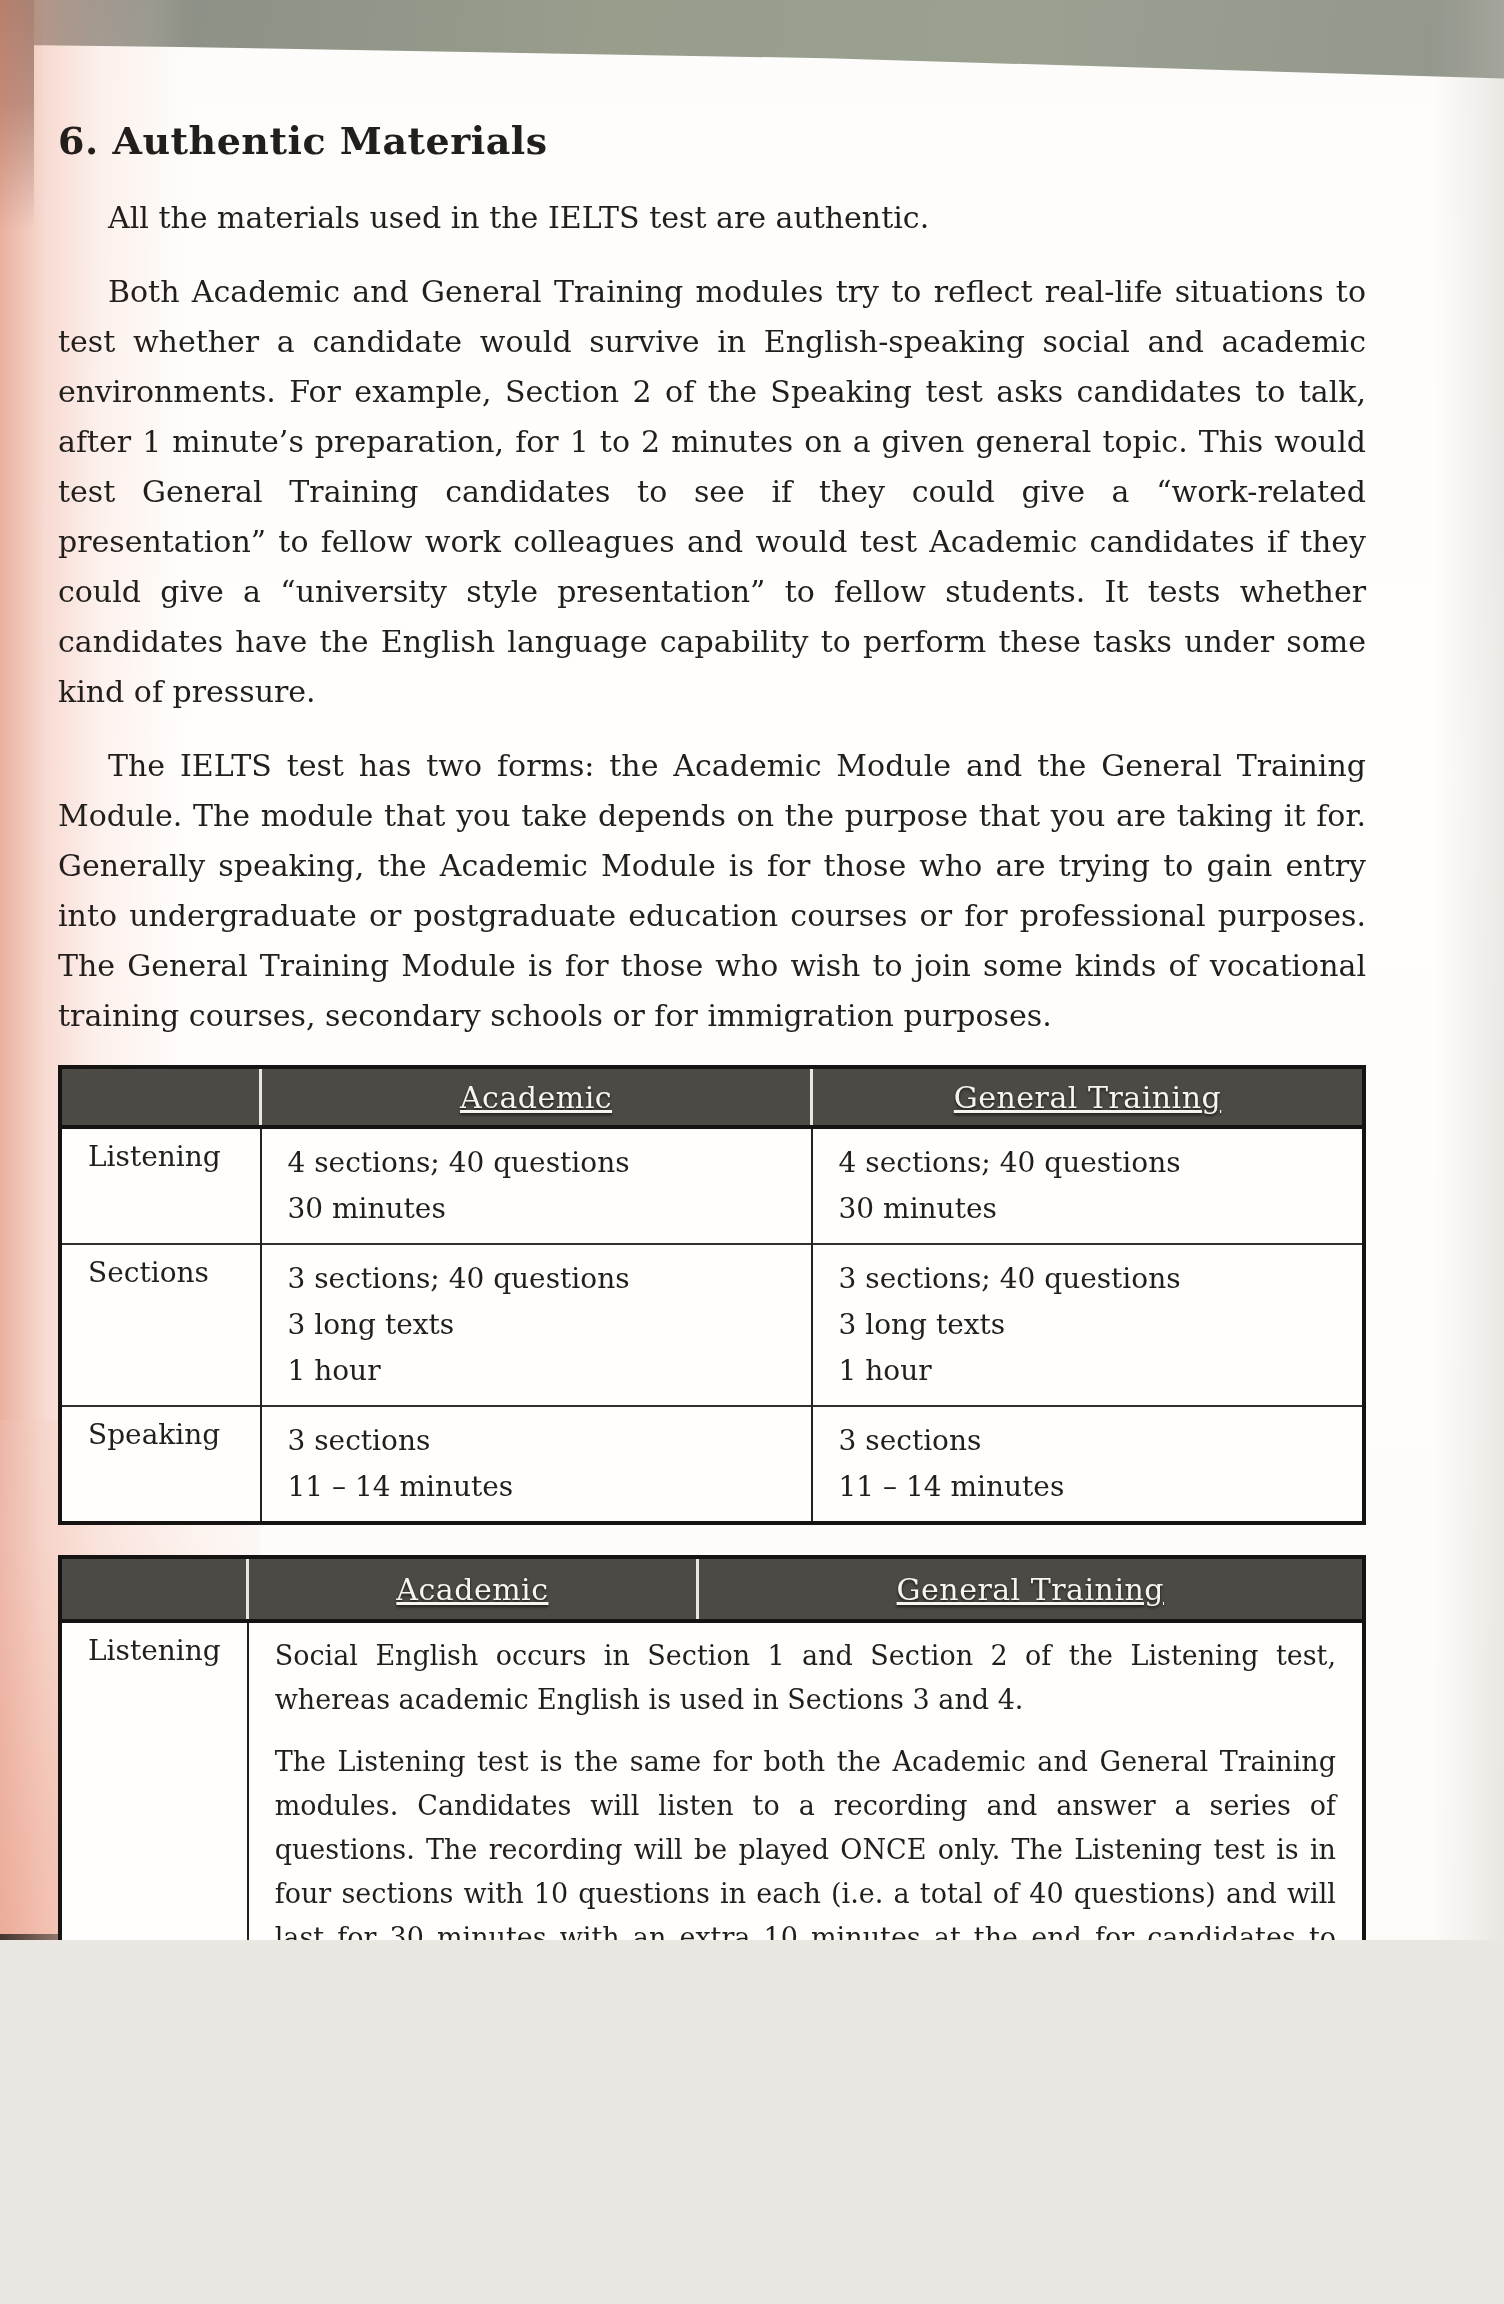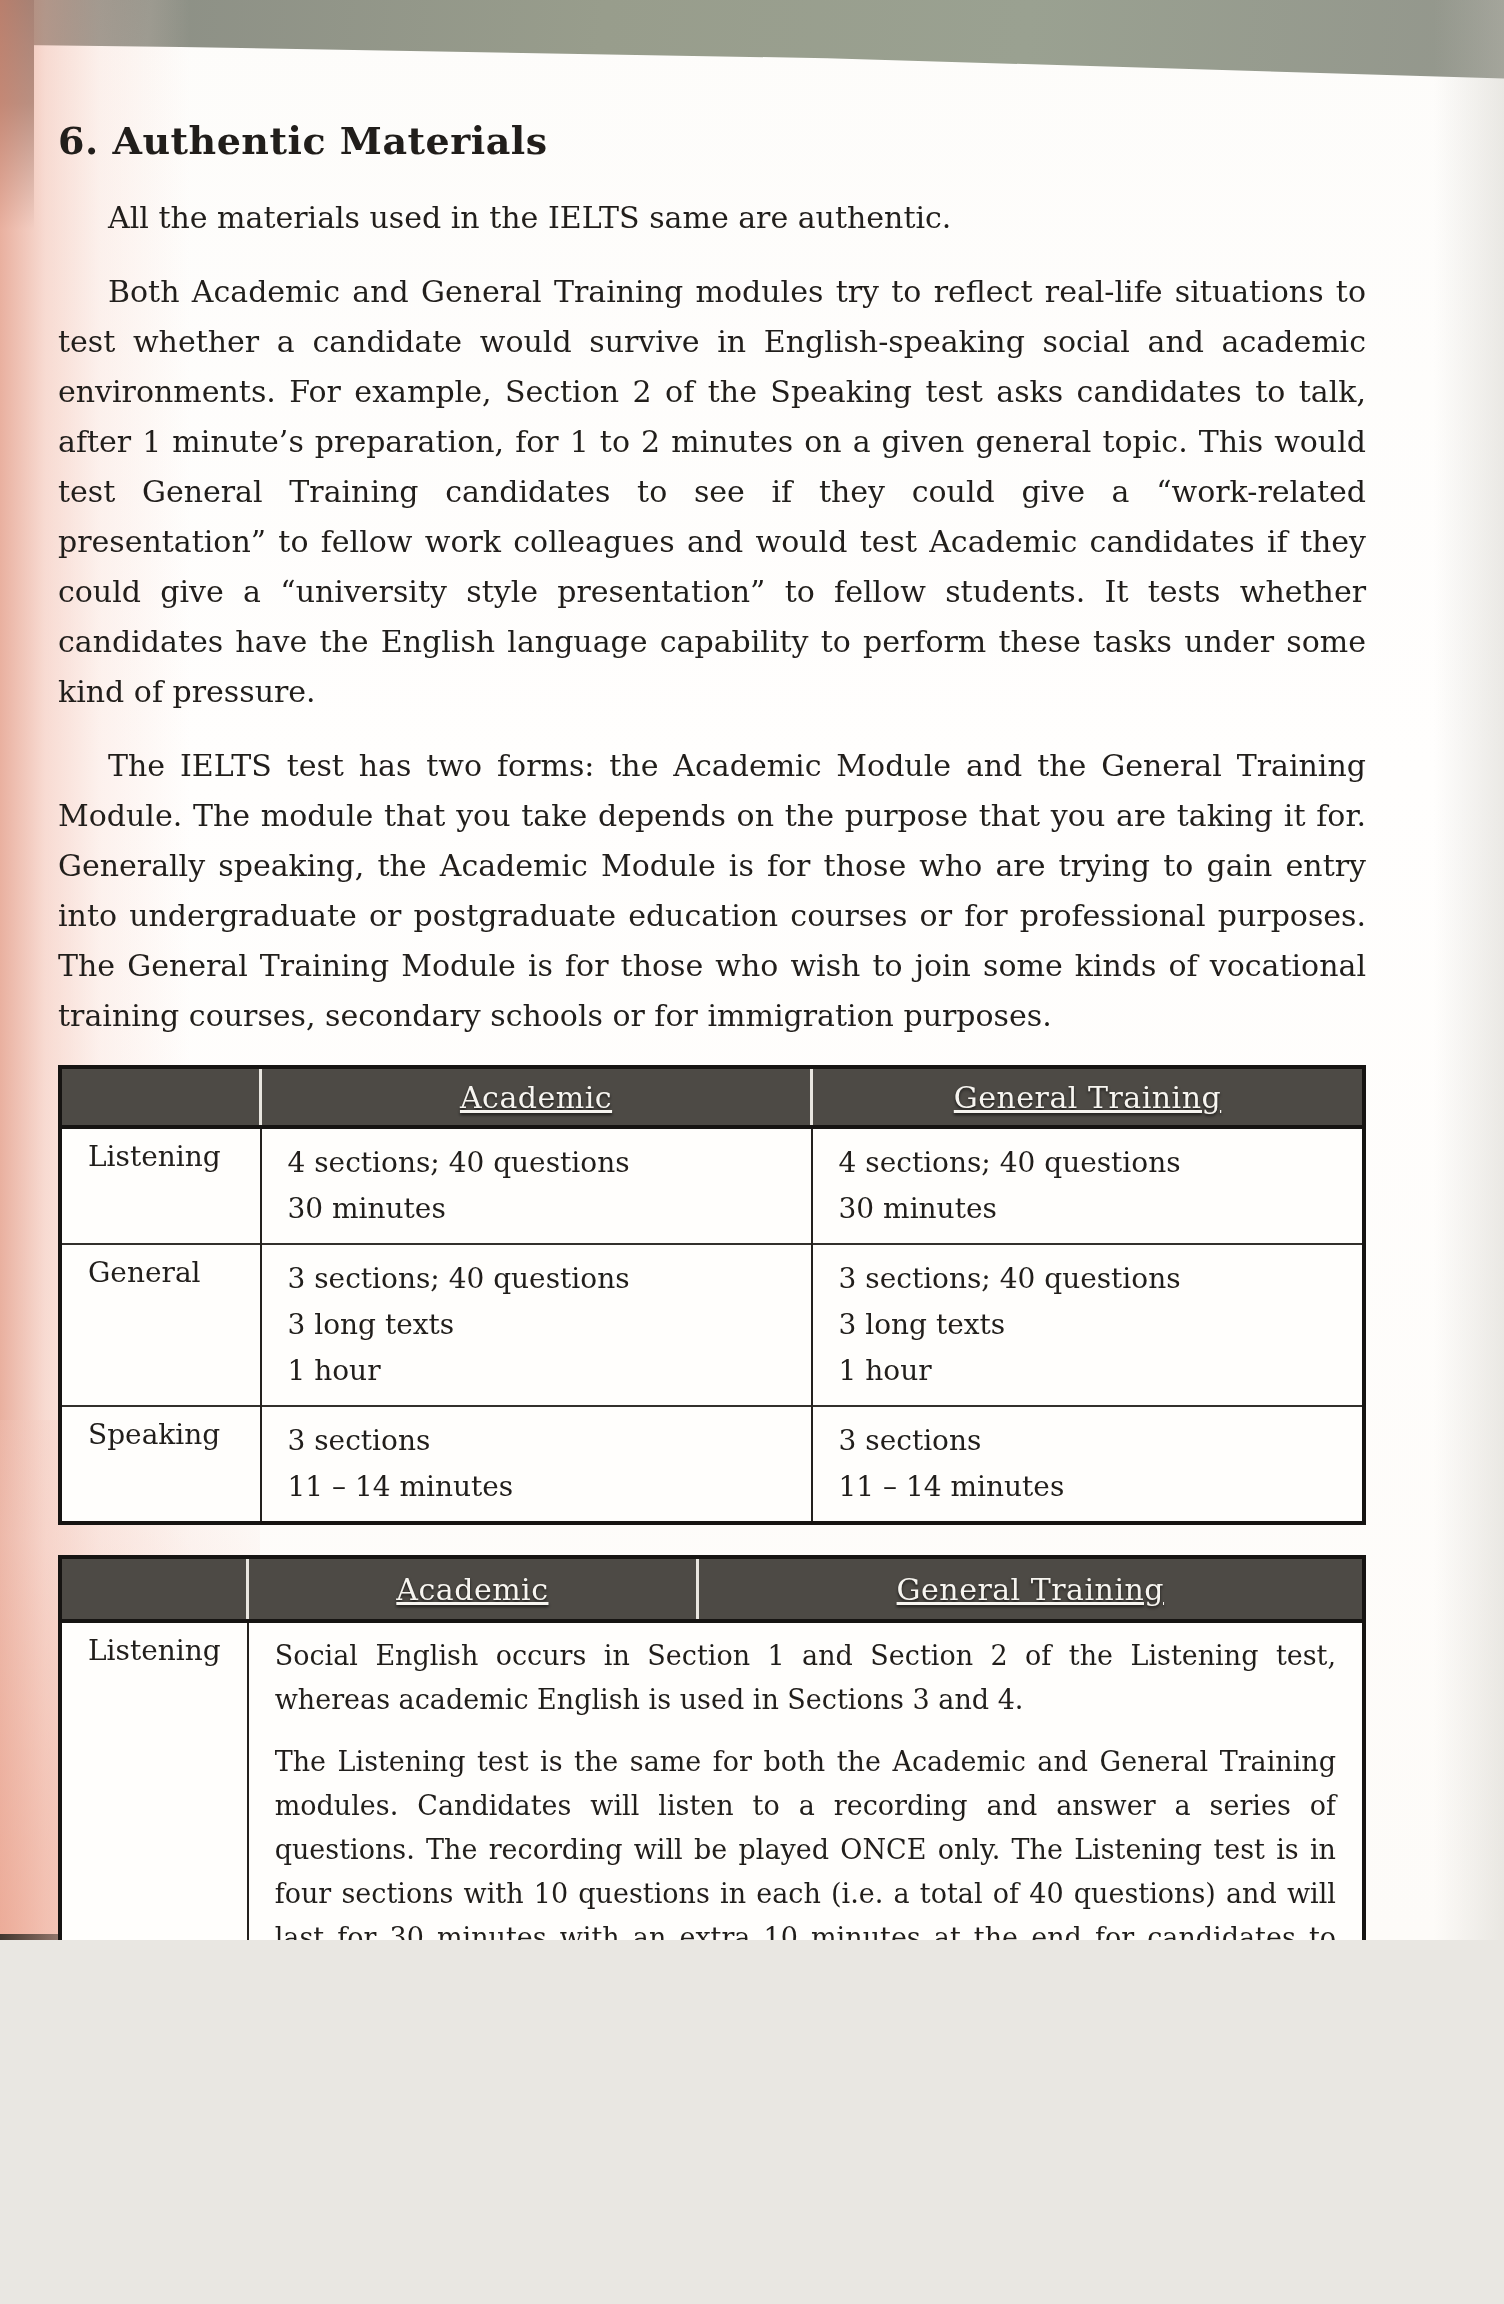--- a/index.html
+++ b/index.html
@@ -103,21 +103,21 @@
   <div class="top-band"></div>
   <div class="top-left-corner"></div>
   <div class="left-glow"></div>
   <div class="left-glow-bottom"></div>
   <div class="right-shade"></div>
   <div class="bottom-left-edge"></div>
 
   <div class="content">
     <h1 class="heading">6. Authentic Materials</h1>
 
-    <p class="para">All the materials used in the IELTS same are authentic.</p>
+    <p class="para">All the materials used in the IELTS test are authentic.</p>
     <p class="para">Both Academic and General Training modules try to reflect real-life situations to test whether a candidate would survive in English-speaking social and academic environments. For example, Section 2 of the Speaking test asks candidates to talk, after 1 minute’s preparation, for 1 to 2 minutes on a given general topic. This would test General Training candidates to see if they could give a “work-related presentation” to fellow work colleagues and would test Academic candidates if they could give a “university style presentation” to fellow students. It tests whether candidates have the English language capability to perform these tasks under some kind of pressure.</p>
     <p class="para">The IELTS test has two forms: the Academic Module and the General Training Module. The module that you take depends on the purpose that you are taking it for. Generally speaking, the Academic Module is for those who are trying to gain entry into undergraduate or postgraduate education courses or for professional purposes. The General Training Module is for those who wish to join some kinds of vocational training courses, secondary schools or for immigration purposes.</p>
 
     <table class="fmt">
       <thead>
         <tr>
           <th class="w-lbl1"></th>
           <th>Academic</th>
           <th>General Training</th>
         </tr>
@@ -128,21 +128,21 @@
           <td>
             <div class="cl">4 sections; 40 questions</div>
             <div class="cl">30 minutes</div>
           </td>
           <td>
             <div class="cl">4 sections; 40 questions</div>
             <div class="cl">30 minutes</div>
           </td>
         </tr>
         <tr>
-          <td class="lbl">General</td>
+          <td class="lbl">Sections</td>
           <td>
             <div class="cl">3 sections; 40 questions</div>
             <div class="cl">3 long texts</div>
             <div class="cl">1 hour</div>
           </td>
           <td>
             <div class="cl">3 sections; 40 questions</div>
             <div class="cl">3 long texts</div>
             <div class="cl">1 hour</div>
           </td>

